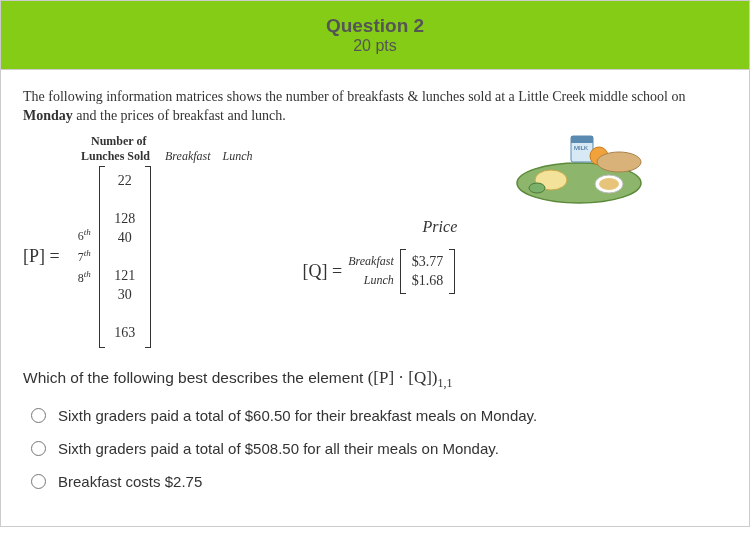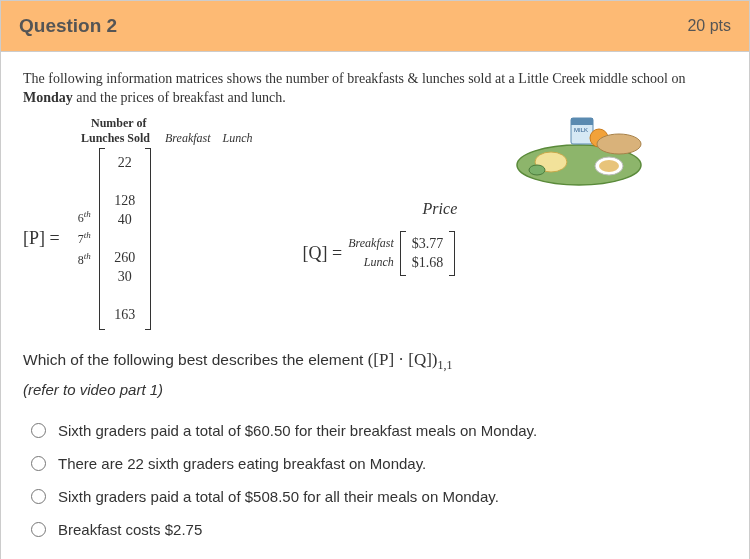--- a/index.html
+++ b/index.html
@@ -1,17 +1,17 @@
 <!DOCTYPE html>
 <html><head>
   <meta charset="utf-8">
   <style>
     * { box-sizing: border-box; margin: 0; padding: 0; }
     body { font-family: "Helvetica Neue", Arial, sans-serif; background: #fff; color: #333; width: 750px; }
-    .header { background: #fdba74; border: 1px solid #ccc; padding: 14px 18px; display: flex; justify-content: space-between; align-items: center; }
+    .header { background: #84cc16; border: 1px solid #ccc; padding: 14px 18px; display: flex; justify-content: space-between; align-items: center; flex-direction: column; }
     .header h2 { font-size: 19px; font-weight: bold; color: #555; }
     .points { font-size: 16px; color: #555; }
     .content { border: 1px solid #ccc; border-top: none; padding: 18px 40px 20px 22px; }
     .intro { font-family: "Times New Roman", serif; font-size: 14px; line-height: 1.35; margin-bottom: 8px; }
     .matrices-row { display: flex; align-items: center; gap: 20px; margin-bottom: 20px; position: relative; }
     .matrix-p { font-family: "Times New Roman", serif; font-size: 13px; }
     .p-title1 { font-weight: bold; font-size: 12px; margin-left: 68px; }
     .p-title2 { font-weight: bold; font-size: 12px; margin-left: 58px; margin-bottom: 2px; }
     .p-body { display: flex; align-items: center; }
     .p-eq { font-size: 18px; font-family: "Times New Roman", serif; }
@@ -72,21 +72,21 @@
           <div><span>8</span><span class="sup">th</span></div>
         </div>
         <div class="bracket-l"></div>
         <div class="matrix-cells">
           <div class="mrow">
               <span>22</span>
               <span>128</span>
             </div>
           <div class="mrow">
               <span>40</span>
-              <span>260</span>
+              <span>121</span>
             </div>
           <div class="mrow">
               <span>30</span>
               <span>163</span>
             </div>
         </div>
         <div class="bracket-r"></div>
       </div>
     </div>
 
@@ -119,30 +119,25 @@
       <ellipse cx="100" cy="56" rx="10" ry="6" fill="#e8c47a"></ellipse>
       <ellipse cx="28" cy="60" rx="8" ry="5" fill="#7ab06a" stroke="#4a7a3a"></ellipse>
     </svg>
 
   </div>
 
   <p class="question-text">
     <span>Which of the following best describes the element </span><span class="math-inline"><span>([P] · [Q])</span><sub class="sub11">1,1</sub></span>
   </p>
 
-  <p class="refer">(refer to video part 1)</p>
 
   <div class="options">
     <label class="option">
       <input type="radio" name="q2" style="">
       <span>Sixth graders paid a total of $60.50 for their breakfast meals on Monday.</span>
-    </label>
-    <label class="option">
-      <input type="radio" name="q2" style="">
-      <span>There are 22 sixth graders eating breakfast on Monday.</span>
     </label>
     <label class="option">
       <input type="radio" name="q2" style="">
       <span>Sixth graders paid a total of $508.50 for all their meals on Monday.</span>
     </label>
     <label class="option">
       <input type="radio" name="q2" style="">
       <span>Breakfast costs $2.75</span>
     </label>
   </div>

